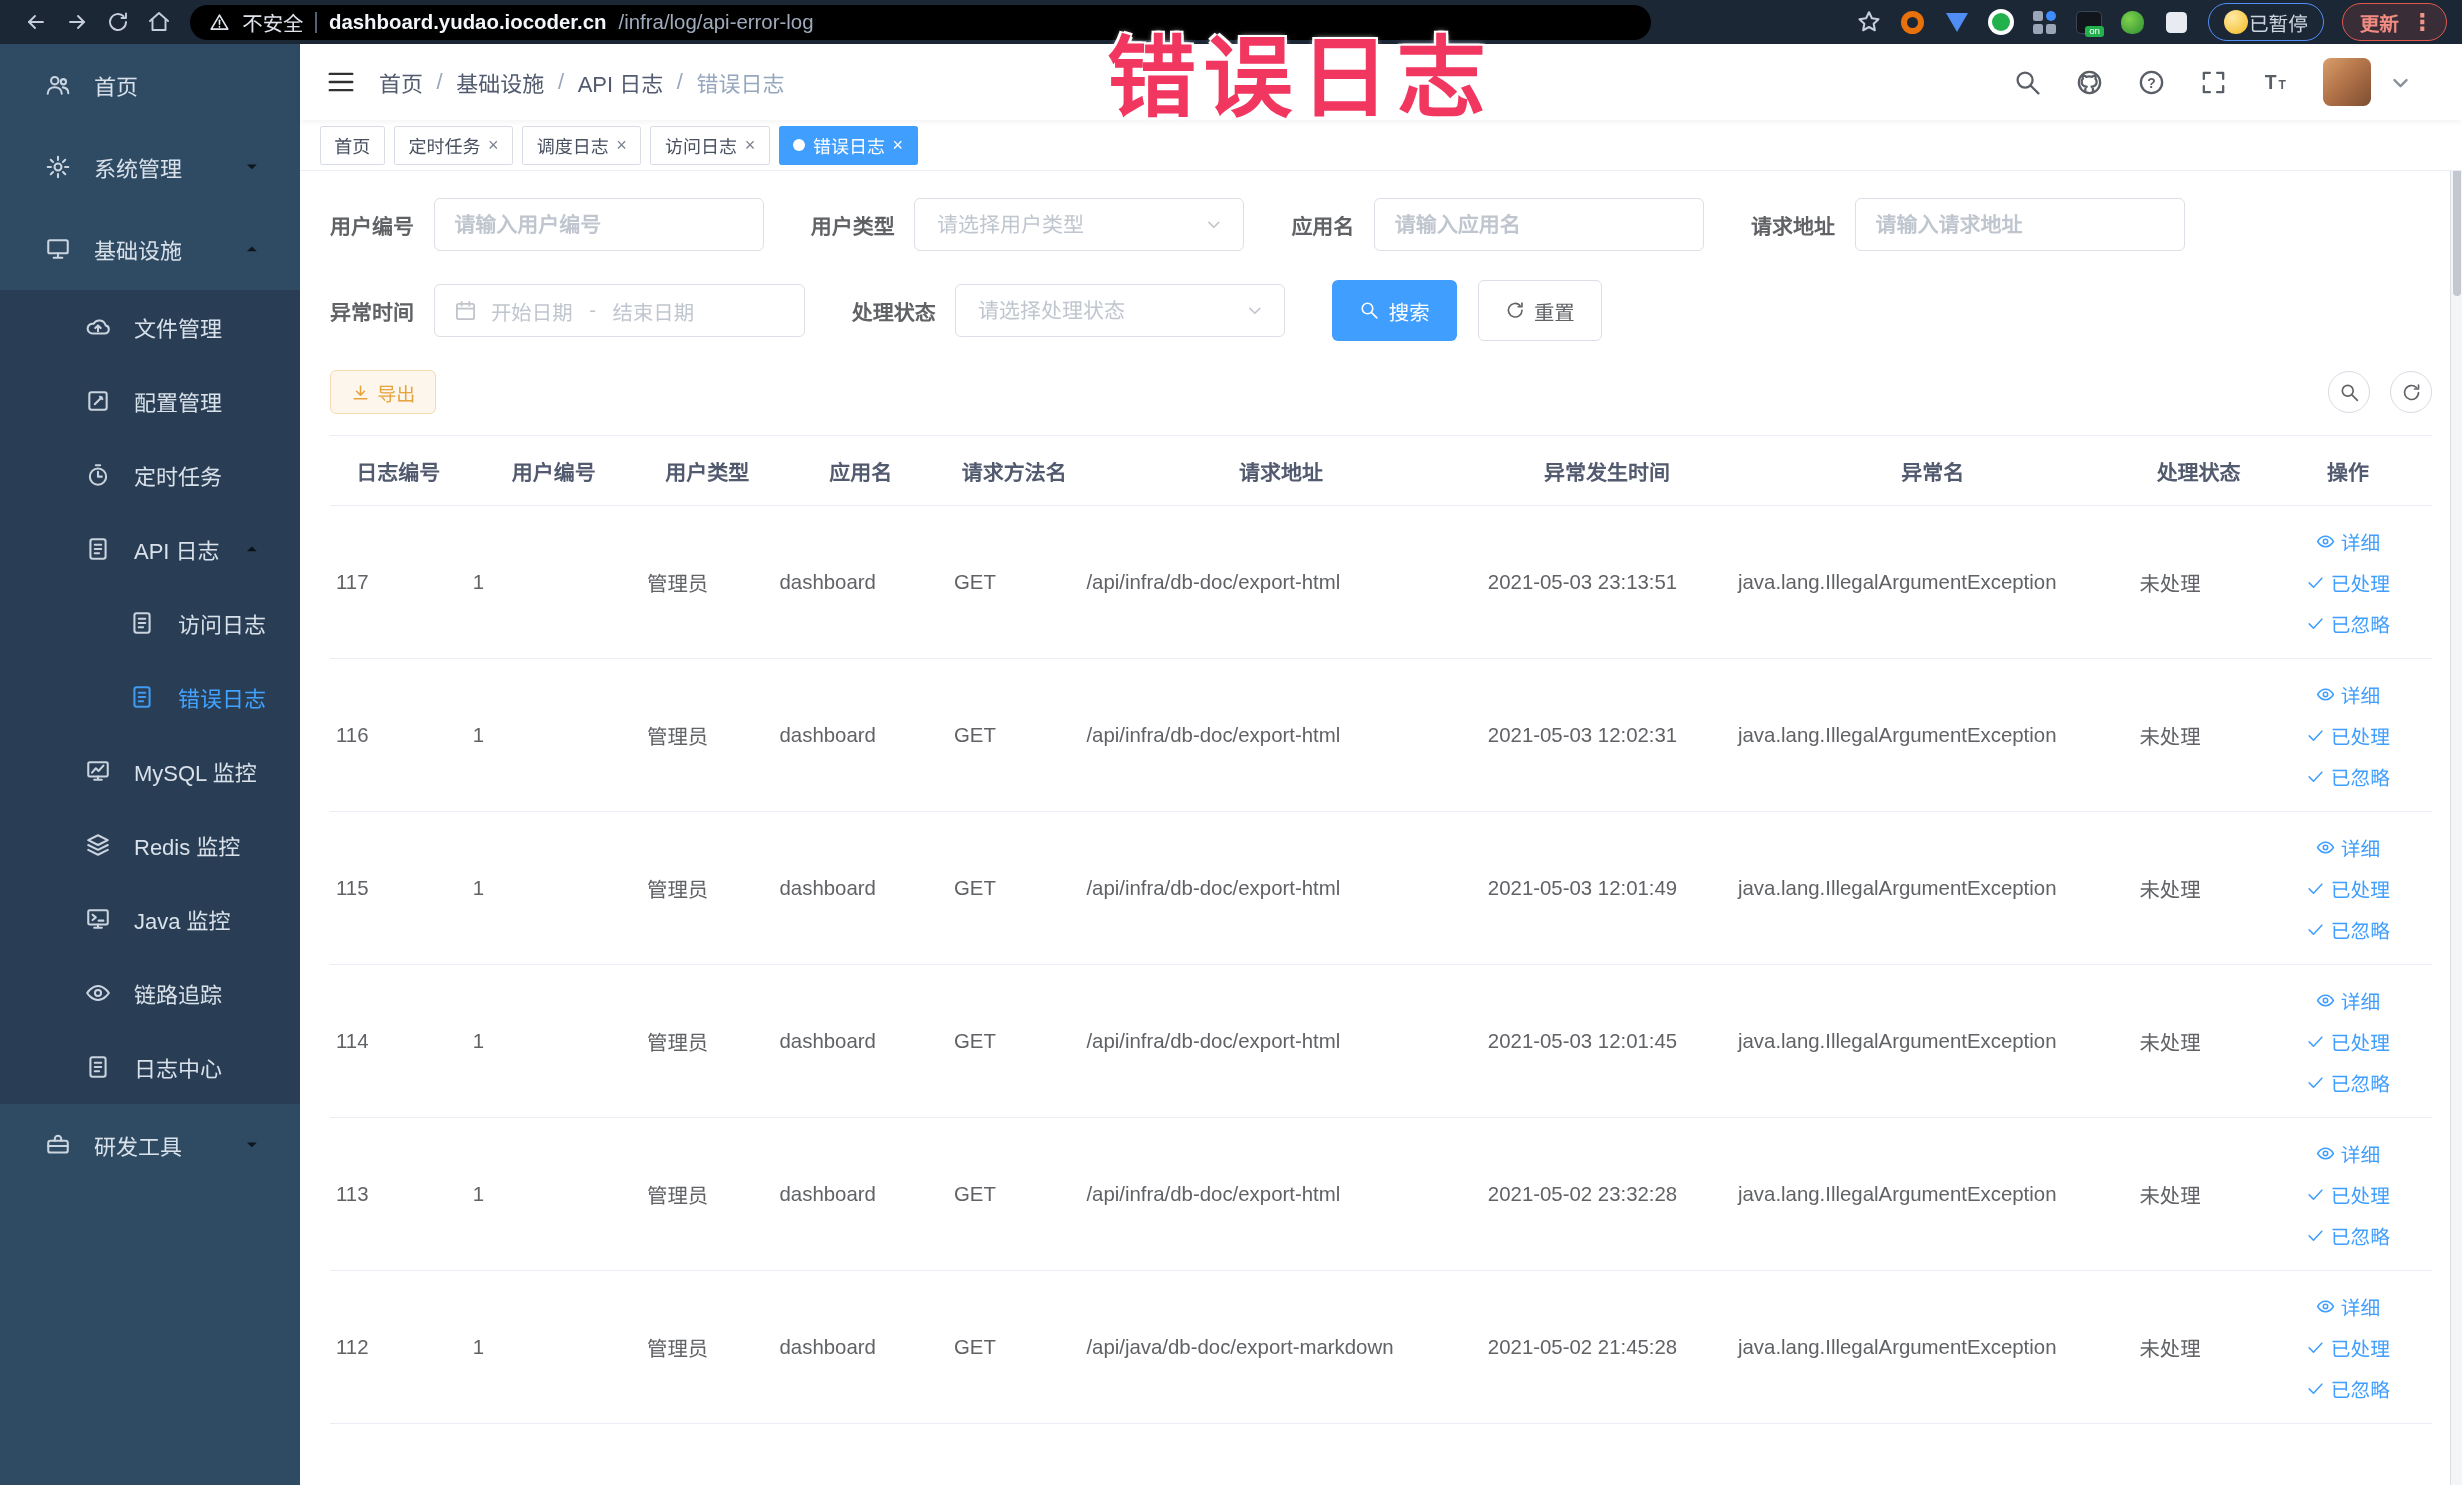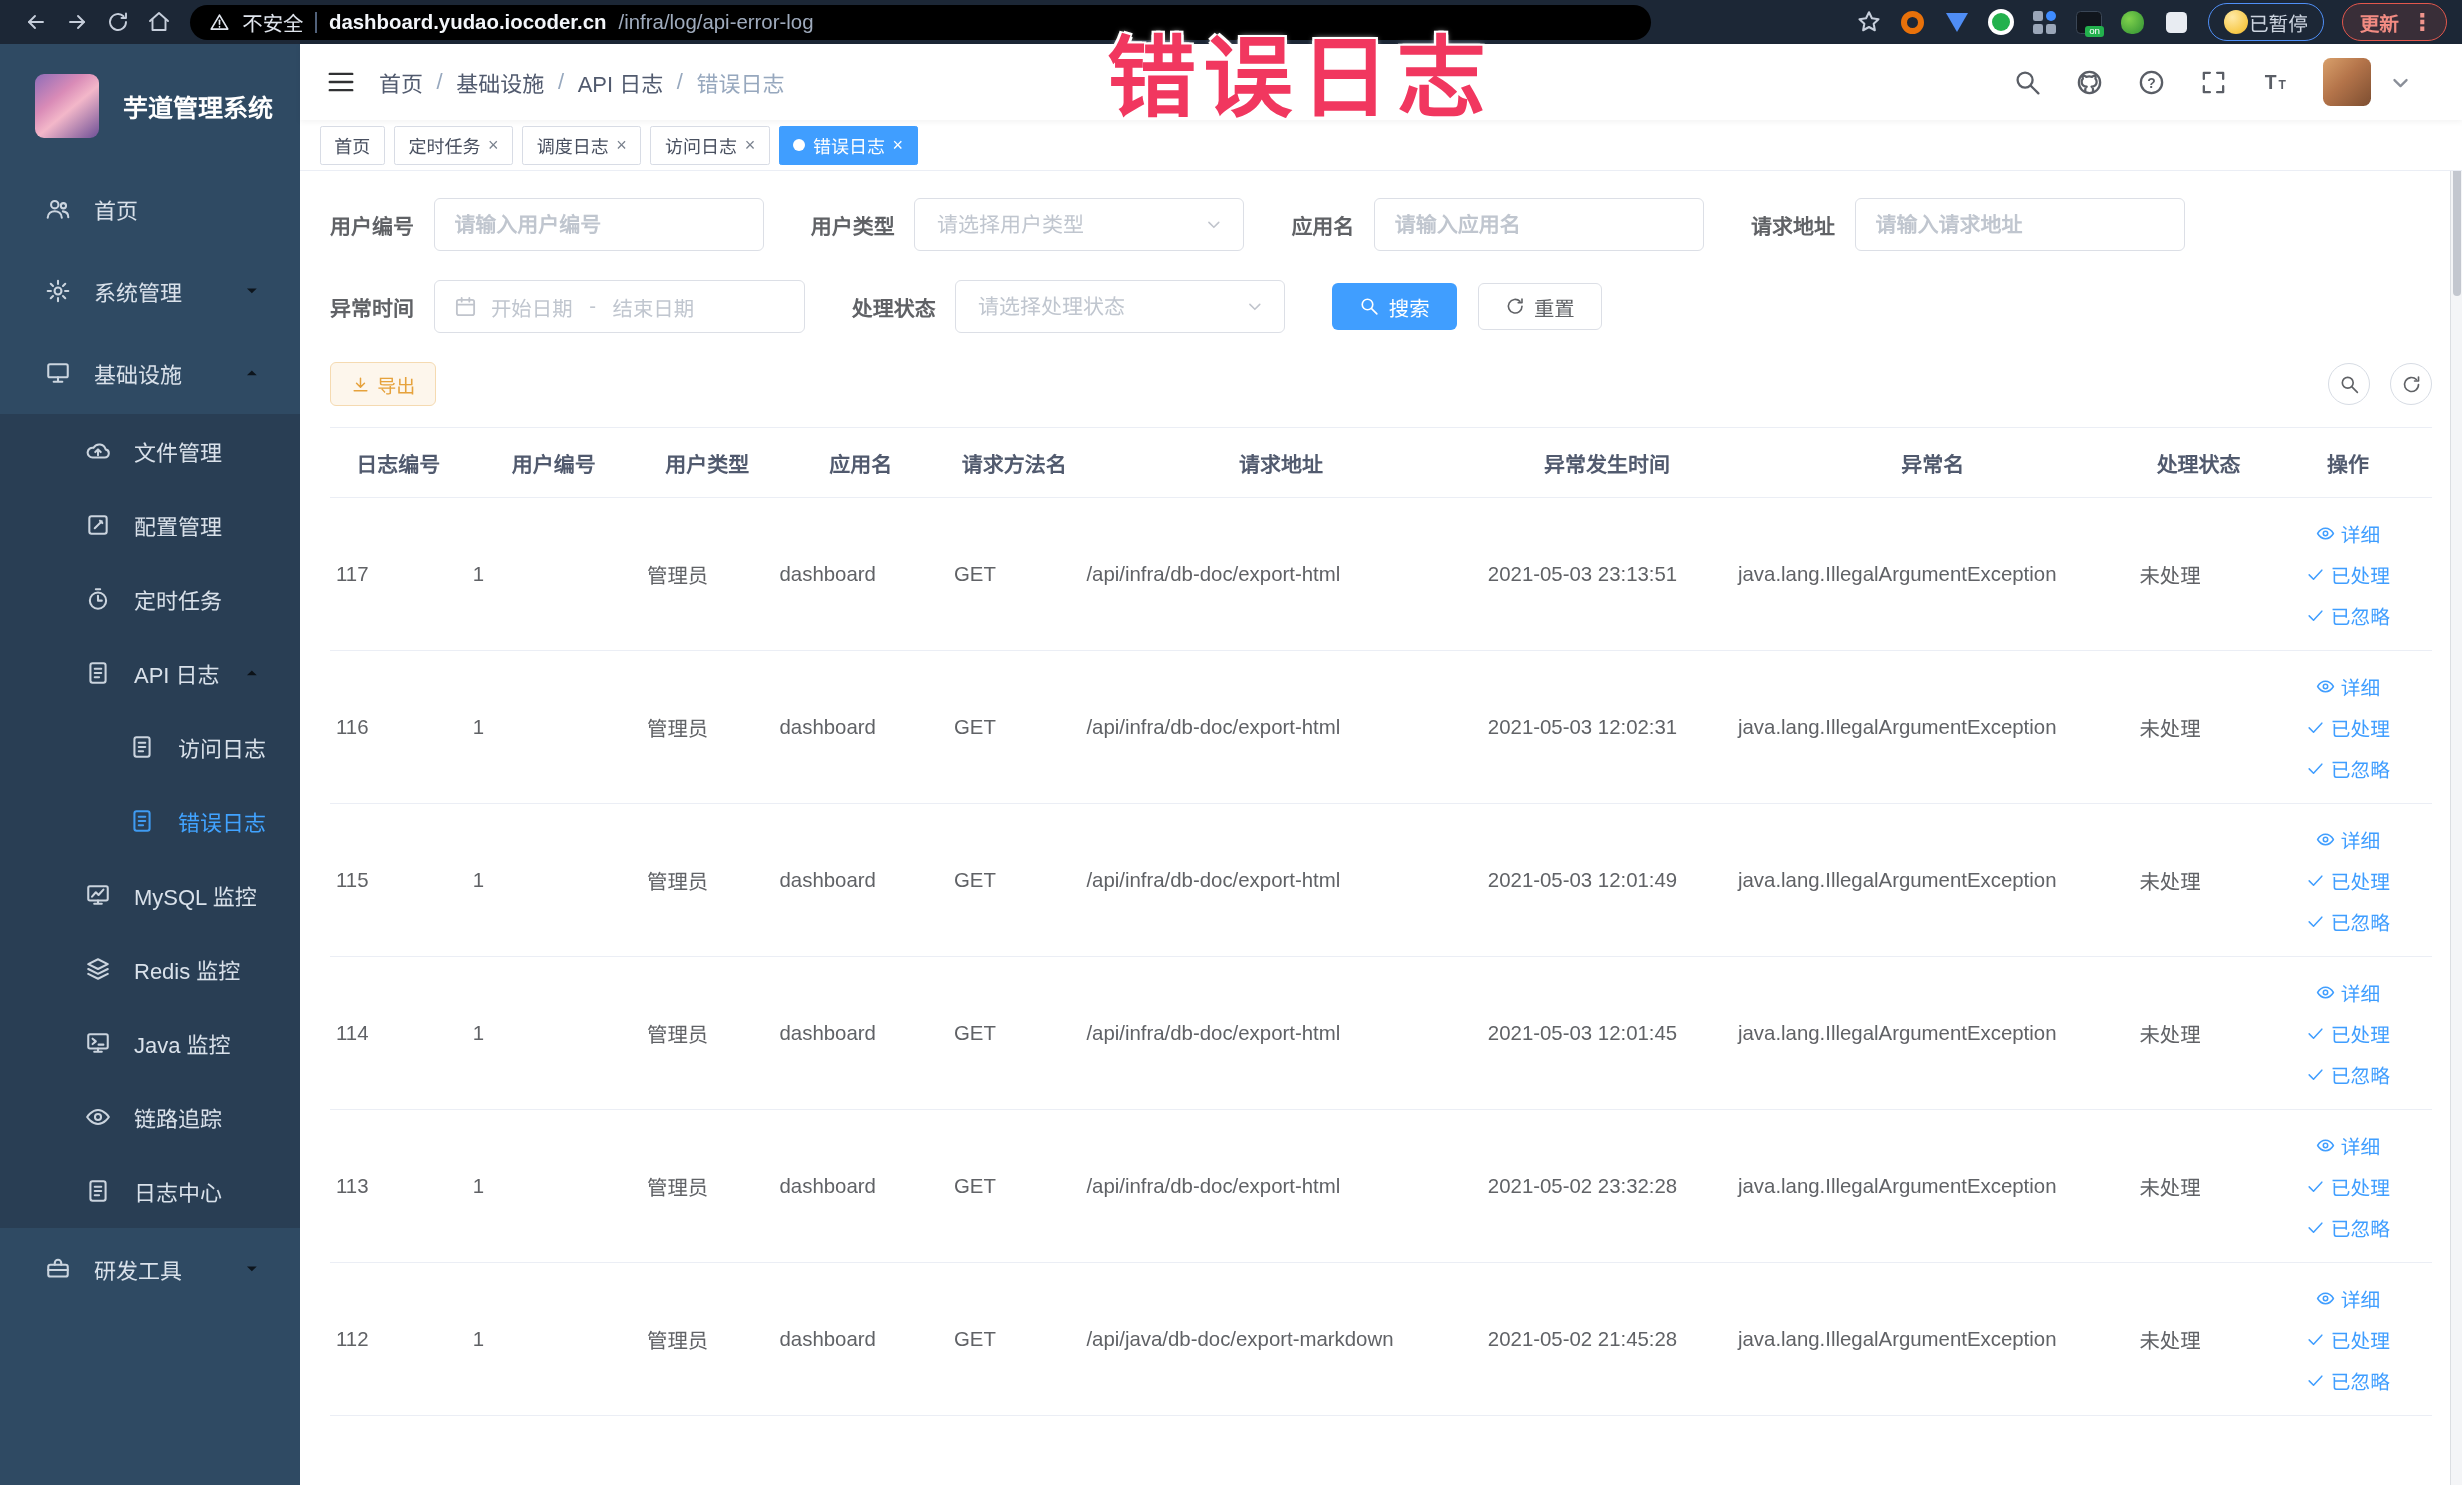--- a/index.html
+++ b/index.html
@@ -88,21 +88,21 @@
   input.control { width:330px; outline:none;font-weight:bold; }
   input::placeholder { color:#c0c6cf; }
   .select { width:330px; justify-content:space-between; gap:7.6px; }
   .select .bare { border:none; outline:none; background:transparent; flex:1; min-width:0; font-size:21px; color:#606266; font-family:inherit; }
   .select .sel-caret { width:19.7px; height:19.7px; color:#c0c4cc; flex-shrink:0; }
   .daterange { width:371px; gap:13.6px; }
   .daterange .cal { width:23px; height:23px; color:#c0c4cc; flex-shrink:0; }
   .daterange .ph { color:#c0c6cf; font-size:20.4px; white-space:nowrap; }
   .daterange .rsep { color:#c0c6cf; font-size:20.4px; margin:0 3px; }
 
-  .btn { height:47px; border-radius:6px; display:inline-flex; align-items:center; gap:9px; padding:0 26px; font-size:20.4px; cursor:pointer; border:1.5px solid transparent; white-space:nowrap; }
+  .btn { height:61px; border-radius:6px; display:inline-flex; align-items:center; gap:9px; padding:0 26px; font-size:20.4px; cursor:pointer; border:1.5px solid transparent; white-space:nowrap; }
   .btn .bic { width:20.4px; height:20.4px; }
   .btn-primary { background:#409EFF; color:#fff; }
   .btn-plain { background:#fff; border-color:#dcdfe6; color:#606266; margin-left:21px; }
 
   .toolbar { display:flex; align-items:center; margin:3px 0 21px 0; }
   .btn-export { height:44px; padding:0 19.7px; border-radius:6px; background:#fdf6ec; border:1.5px solid #f5dab1; color:#e6a23c; font-size:19px; display:inline-flex; align-items:center; gap:7.6px; cursor:pointer; }
   .btn-export .bic { width:19px; height:19px; }
   .toolbar-right { margin-left:auto; display:flex; gap:19.7px; }
   .circle-btn { width:42px; height:42px; border-radius:50%; border:1.5px solid #d7dce4; background:#fff; color:#606266; display:flex; align-items:center; justify-content:center; cursor:pointer; }
   .circle-btn .ic { width:21px; height:21px; }
@@ -205,24 +205,20 @@
       <span class="pill-update">
         <span>更新</span>
         <span class="vdots">⋮</span>
       </span>
     </div>
   </div>
 
   <div class="app">
 
     <aside class="sidebar">
-      <div class="logo-row">
-        <span class="logo-img"></span>
-        <span class="logo-title">芋道管理系统</span>
-      </div>
 
       <div class="menu-item">
         <svg class="si" viewBox="0 0 24 24">
             <circle cx="9" cy="8" r="3.4"></circle>
             <path d="M2.5 20c0-4 3.3-6 6.5-6s6.5 2 6.5 6"></path>
             <circle cx="17" cy="9" r="2.4"></circle>
             <path d="M16.5 14.2c2.8.3 5 2.2 5 5.3"></path>
           </svg>
         <span>首页</span>
       </div>

